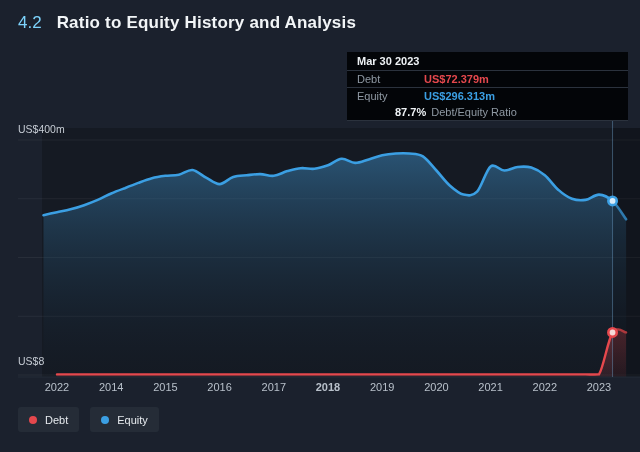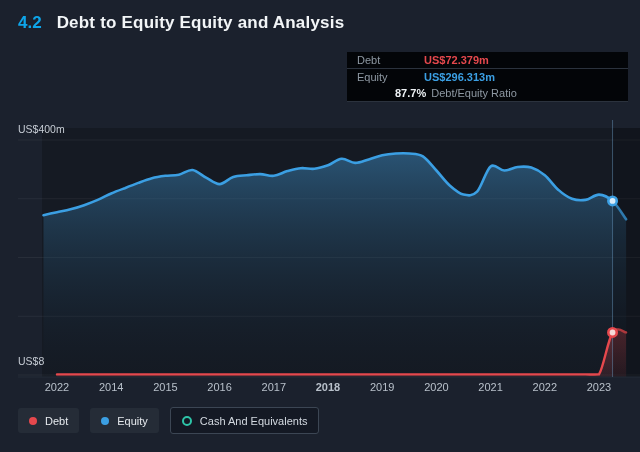--- a/index.html
+++ b/index.html
@@ -4,21 +4,21 @@
 <style>
   html,body{margin:0;padding:0;}
   body{
     width:640px;height:452px;position:relative;overflow:hidden;
     background:#1b212d;
     font-family:"Liberation Sans", sans-serif;
     -webkit-font-smoothing:antialiased;
   }
   
   .hdr{position:absolute;top:13px;left:18px;display:flex;align-items:baseline;gap:15px;}
-  .hdr .num{color:#0ea5e9;font-size:17px;font-weight:bold;}
+  .hdr .num{color:#7dd3fc;font-size:17px;font-weight:normal;}
   .hdr .ttl{color:#f2f5f7;font-size:17px;font-weight:bold;letter-spacing:.2px;}
 
   
   #chart-svg{position:absolute;left:0;top:0;width:640px;height:452px;}
   .y-label{position:absolute;left:18px;color:#c6ccd4;font-size:10.5px;}
   .y-label.top{top:123px;}
   .y-label.bottom{top:355px;}
   #x-axis-labels{position:absolute;left:0;top:381px;width:640px;height:14px;}
   #x-axis-labels span{position:absolute;width:44px;text-align:center;color:#b8c0ca;font-size:11px;}
 
@@ -76,41 +76,42 @@
     <path d="M57.0,374.4 C59.3,374.4 66.0,374.4 70.5,374.4 C75.1,374.4 79.6,374.4 84.1,374.4 C88.6,374.4 93.1,374.4 97.7,374.4 C102.2,374.4 106.7,374.4 111.2,374.4 C115.7,374.4 120.2,374.4 124.8,374.4 C129.3,374.4 133.8,374.4 138.3,374.4 C142.8,374.4 147.3,374.4 151.9,374.4 C156.4,374.4 160.9,374.4 165.4,374.4 C169.9,374.4 174.4,374.4 178.9,374.4 C183.5,374.4 188.0,374.4 192.5,374.4 C197.0,374.4 201.5,374.4 206.1,374.4 C210.6,374.4 215.1,374.4 219.6,374.4 C224.1,374.4 228.6,374.4 233.2,374.4 C237.7,374.4 242.2,374.4 246.7,374.4 C251.2,374.4 255.7,374.4 260.3,374.4 C264.8,374.4 269.3,374.4 273.8,374.4 C278.3,374.4 282.8,374.4 287.4,374.4 C291.9,374.4 296.4,374.4 300.9,374.4 C305.4,374.4 309.9,374.4 314.4,374.4 C319.0,374.4 323.5,374.4 328.0,374.4 C332.5,374.4 337.0,374.4 341.6,374.4 C346.1,374.4 350.6,374.4 355.1,374.4 C359.6,374.4 364.1,374.4 368.7,374.4 C373.2,374.4 377.7,374.4 382.2,374.4 C386.7,374.4 391.2,374.4 395.8,374.4 C400.3,374.4 404.8,374.4 409.3,374.4 C413.8,374.4 418.3,374.4 422.9,374.4 C427.4,374.4 431.9,374.4 436.4,374.4 C440.9,374.4 445.4,374.4 450.0,374.4 C454.5,374.4 459.0,374.4 463.5,374.4 C468.0,374.4 472.5,374.4 477.1,374.4 C481.6,374.4 486.1,374.4 490.6,374.4 C495.1,374.4 499.6,374.4 504.2,374.4 C508.7,374.4 513.2,374.4 517.7,374.4 C522.2,374.4 526.7,374.4 531.3,374.4 C535.8,374.4 540.3,374.4 544.8,374.4 C549.3,374.4 553.8,374.4 558.4,374.4 C562.9,374.4 567.4,374.4 571.9,374.4 C576.4,374.4 580.9,374.4 585.5,374.4 C590.0,374.4 594.5,374.6 599.0,374.4 C603.5,367.4 608.0,339.5 612.6,332.5 C617.1,325.5 623.8,332.4 626.1,332.4" fill="none" stroke="#e5484d" stroke-width="2.4" stroke-linecap="round"></path>
     <rect x="612.5500000000001" y="128" width="27.449999999999932" height="249" fill="rgba(6,9,13,0.25)"></rect>
     <line x1="18" y1="377" x2="640" y2="377" stroke="#242c38" stroke-width="1"></line>
     <line x1="612.5500000000001" y1="120" x2="612.5500000000001" y2="377" stroke="rgba(110,160,200,0.45)" stroke-width="1"></line>
     <circle cx="612.5500000000001" cy="200.9161125" r="4.2" fill="#d9ecfa" stroke="#3b9fe3" stroke-width="2.6"></circle>
     <circle cx="612.5500000000001" cy="332.4773375" r="4.2" fill="#f6dad8" stroke="#e5484d" stroke-width="2.6"></circle>
   </svg>
 
 <div class="hdr">
   <span class="num">4.2</span>
-  <span class="ttl">Debt to Equity Equity and Analysis</span>
+  <span class="ttl">Ratio to Equity History and Analysis</span>
 </div>
 
 <div class="y-label top">US$400m</div>
 <div class="y-label bottom">US$8</div>
 
 <div id="x-axis-labels">
     <span style="left: 35px;">2022</span>
     <span style="left: 89.2px;">2014</span>
     <span style="left: 143.4px;">2015</span>
     <span style="left: 197.6px;">2016</span>
     <span style="left: 251.8px;">2017</span>
     <span style="left: 306px; font-weight: bold;">2018</span>
     <span style="left: 360.2px;">2019</span>
     <span style="left: 414.4px;">2020</span>
     <span style="left: 468.6px;">2021</span>
     <span style="left: 522.8px;">2022</span>
     <span style="left: 577px;">2023</span>
   </div>
 
 <div class="tooltip">
+  <div class="tt-row title">Mar 30 2023</div>
   <div class="tt-row sep">
     <span class="lbl">Debt</span>
     <span class="tt-val debt">US$72.379m</span>
   </div>
   <div class="tt-row">
     <span class="lbl">Equity</span>
     <span class="tt-val equity">US$296.313m</span>
   </div>
   <div class="tt-row">
     <span class="lbl"></span>
@@ -121,17 +122,13 @@
 
 <div class="legend">
   <div class="pill">
     <span class="dot debt"></span>
     <span>Debt</span>
   </div>
   <div class="pill">
     <span class="dot equity"></span>
     <span>Equity</span>
   </div>
-  <div class="pill inactive">
-    <span class="dot hollow"></span>
-    <span>Cash And Equivalents</span>
-  </div>
 </div>
 
 </body></html>

